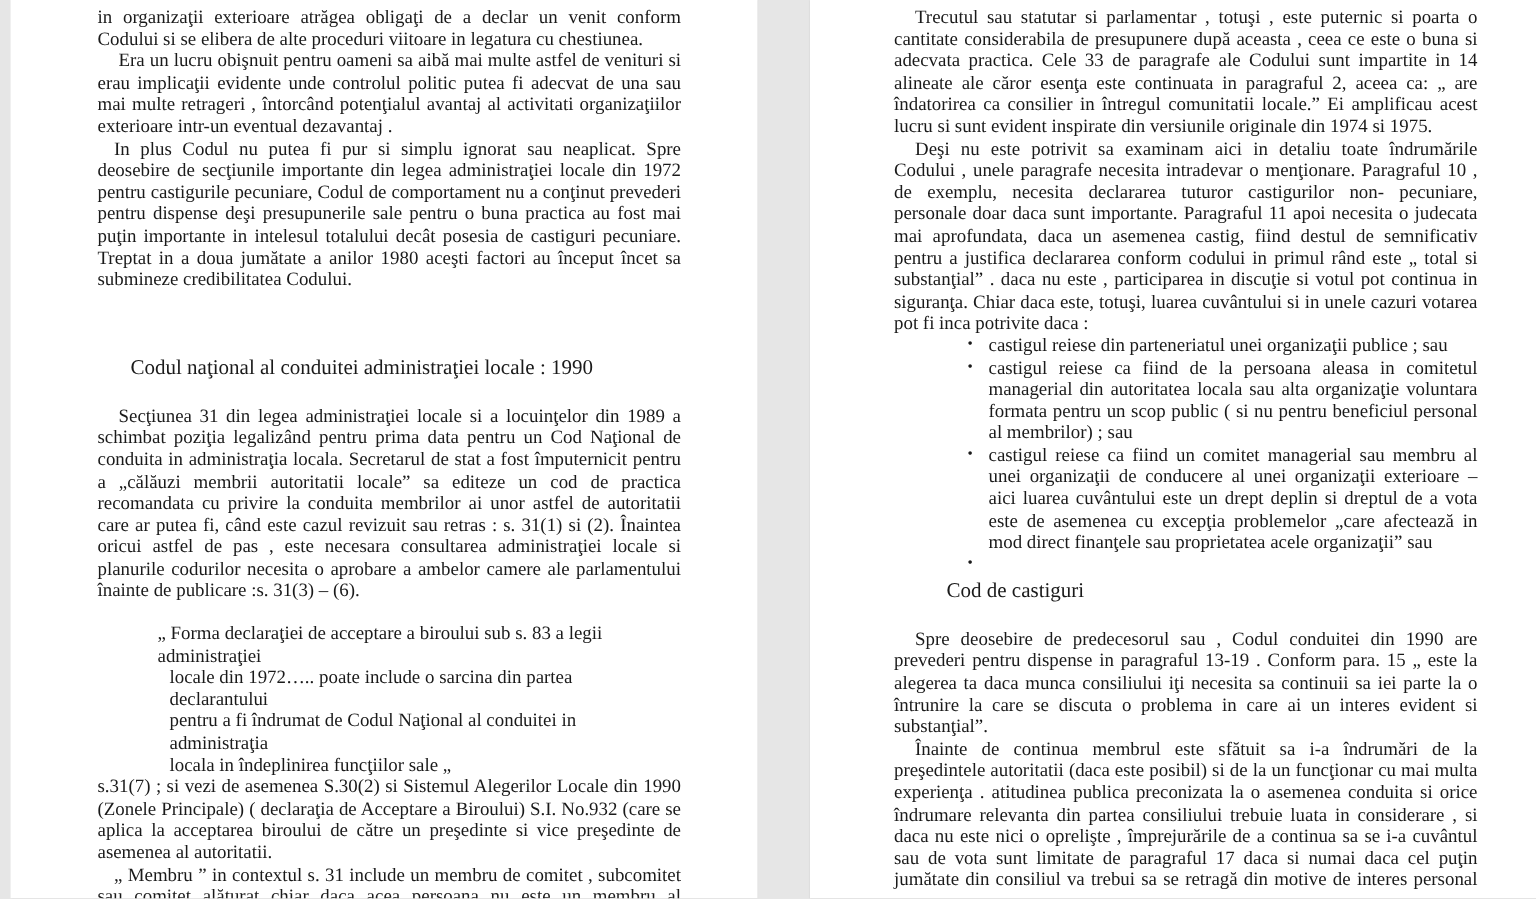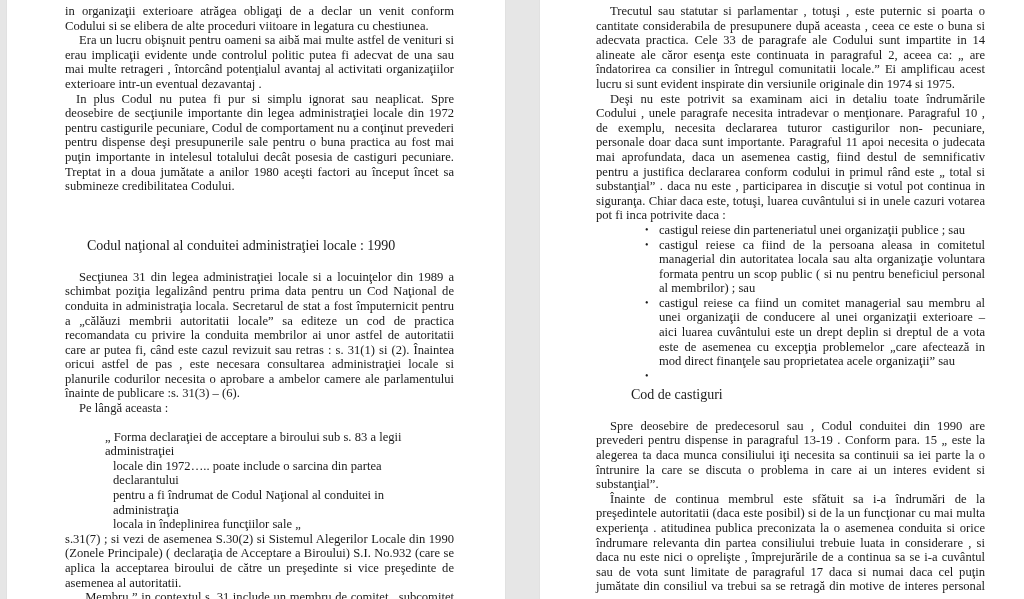--- a/index.html
+++ b/index.html
@@ -80,21 +80,20 @@
 
 <div class="viewport">
 
   <div class="page" id="page-left">
     <div class="content">
       <p>in organizaţii exterioare atrăgea obligaţi de a declar  un venit conform Codului si se  elibera de alte proceduri viitoare in legatura cu chestiunea.</p>
       <p class="indent">Era un lucru obişnuit pentru oameni sa aibă mai multe astfel de venituri si erau implicaţii evidente unde controlul politic putea fi adecvat de una sau mai multe retrageri , întorcând potenţialul avantaj al activitati organizaţiilor exterioare intr-un eventual dezavantaj .</p>
       <p class="indent-s">In plus Codul nu putea fi pur si simplu ignorat sau neaplicat. Spre deosebire de secţiunile importante din legea administraţiei locale din 1972 pentru castigurile pecuniare, Codul de comportament nu a conţinut prevederi pentru dispense deşi presupunerile sale pentru o buna practica au fost mai puţin importante in intelesul totalului decât posesia de castiguri pecuniare. Treptat in a doua jumătate a anilor 1980 aceşti factori au început  încet sa submineze credibilitatea Codului.</p>
       <p class="heading">Codul naţional al conduitei administraţiei locale : 1990</p>
       <p class="indent">Secţiunea 31 din legea administraţiei locale si a locuinţelor din 1989 a schimbat poziţia legalizând pentru prima data pentru un Cod Naţional de conduita in administraţia locala. Secretarul de stat a fost  împuternicit pentru a „călăuzi membrii autoritatii locale” sa editeze un cod de practica recomandata cu privire la conduita membrilor ai unor astfel de autoritatii care ar putea fi, când este cazul revizuit sau retras : s. 31(1) si (2). Înaintea oricui astfel de pas , este necesara consultarea administraţiei locale si planurile codurilor necesita o aprobare a ambelor camere ale parlamentului înainte de publicare :s. 31(3) – (6).</p>
-      <p class="indent">Pe lângă aceasta :</p>
       <div class="quote">
         <span class="qline first">„ Forma declaraţiei de acceptare a biroului sub s. 83 a legii administraţiei</span>
         <span class="qline">locale din 1972….. poate include o sarcina din partea declarantului</span>
         <span class="qline">pentru a fi îndrumat de Codul Naţional al conduitei in administraţia</span>
         <span class="qline">locala in îndeplinirea funcţiilor sale „</span>
       </div>
       <p>s.31(7) ; si vezi de asemenea S.30(2) si Sistemul Alegerilor Locale din 1990 (Zonele Principale) ( declaraţia de Acceptare a Biroului) S.I. No.932 (care se aplica la acceptarea biroului de către un preşedinte si vice preşedinte de asemenea al autoritatii.</p>
       <p class="indent-s">„ Membru ” in contextul s. 31 include un membru de comitet , subcomitet sau comitet alăturat chiar daca acea persoana nu este un membru al autoritatii in la discuţie . Secţiunea 31 nu se refera de loc la funcţionarul autoritatii sau angajaţi.</p>
 
     </div>

